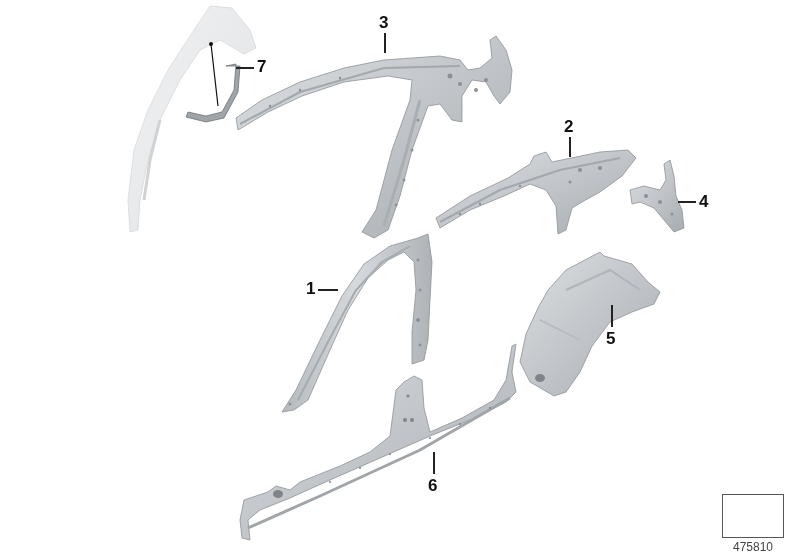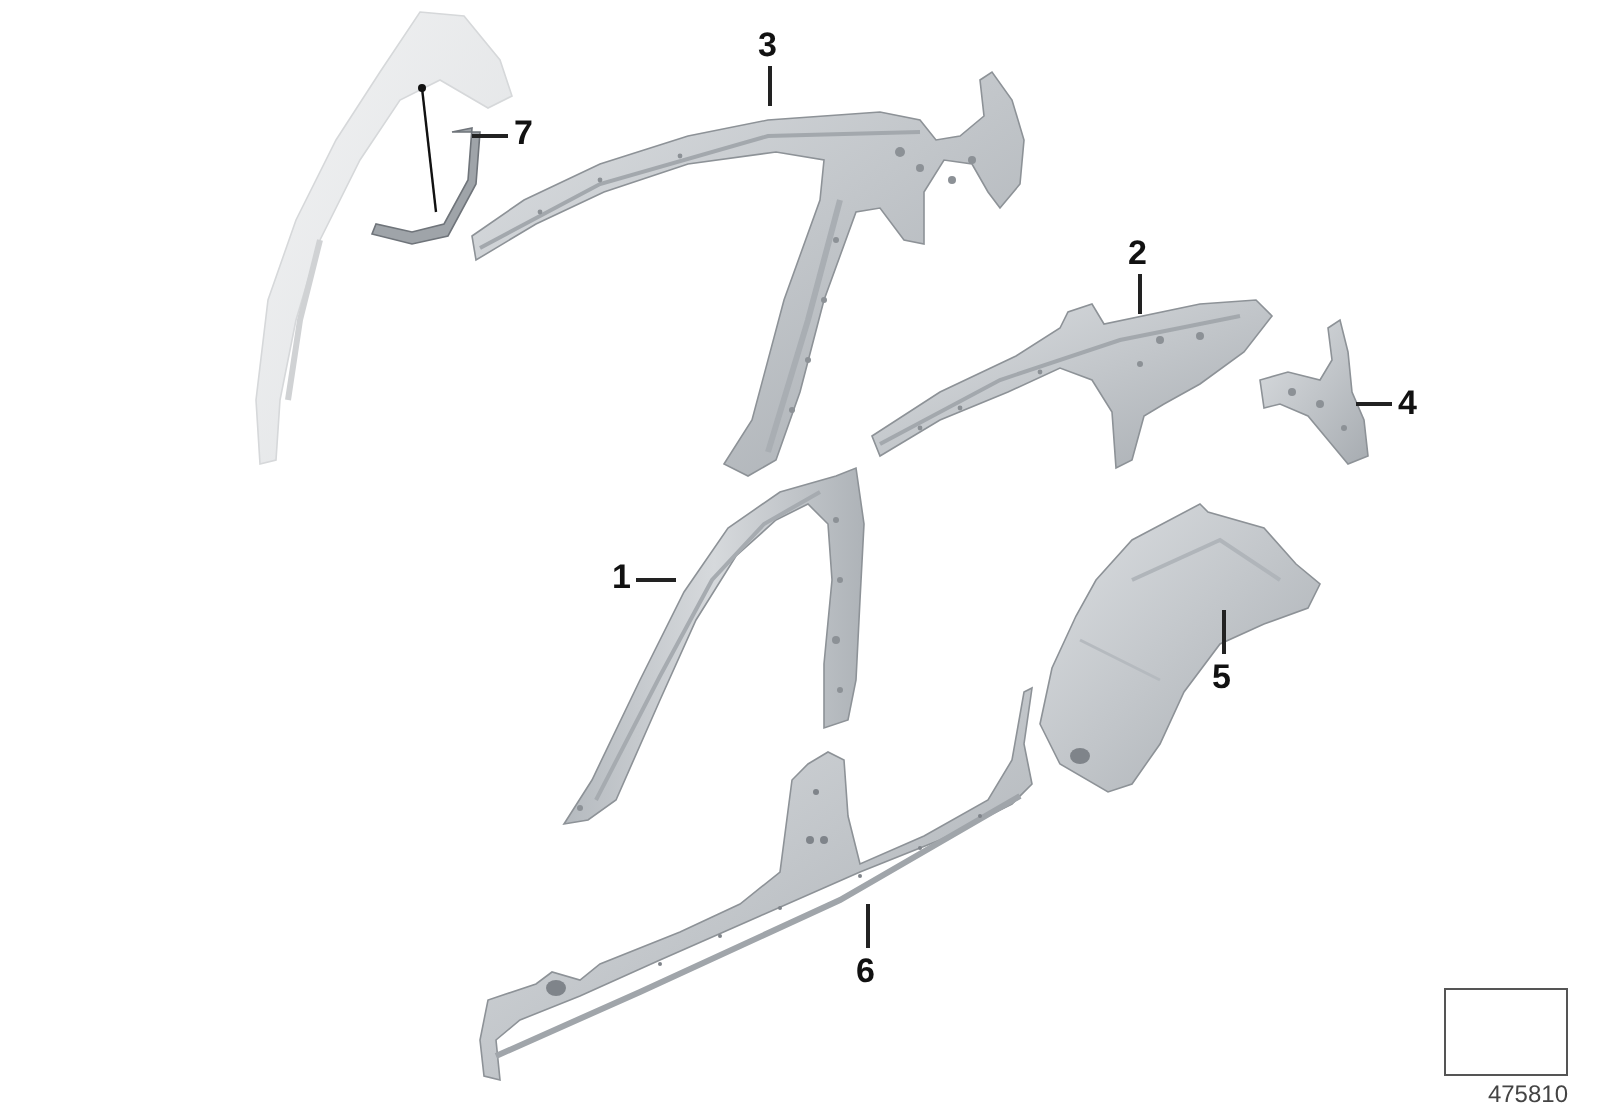--- a/index.html
+++ b/index.html
@@ -1,21 +1,21 @@
 <!DOCTYPE html>
 <html><head>
 <meta charset="utf-8">
 <style>
   html, body { margin:0; padding:0; background:#ffffff; }
   body { width:800px; height:560px; position:relative; overflow:hidden; font-family:"Liberation Sans", sans-serif; }
   #diagram { position:absolute; left:0; top:0; width:800px; height:560px; }
   .callout { position:absolute; font-family:"Liberation Sans", sans-serif; font-weight:bold; font-size:17px; color:#111; line-height:1; }
   .lead { position:absolute; background:#222; }
   .ref-box { position:absolute; left:722px; top:494px; width:60px; height:42px; border:1px solid #555; background:#fff; }
-  .ref-num { position:absolute; left:722px; top:540px; width:62px; text-align:right; font-size:12px; color:#444; font-family:"Liberation Sans", sans-serif; }
+  .ref-num { position:absolute; left:722px; top:540px; width:62px; text-align:center; font-size:12px; color:#444; font-family:"Liberation Sans", sans-serif; }
 </style>
 </head>
 <body>
 
 <svg id="diagram" viewBox="0 0 800 560" xmlns="http://www.w3.org/2000/svg">
   <defs>
     <linearGradient id="metal" x1="0" y1="0" x2="1" y2="1">
       <stop offset="0" stop-color="#dcdfe2"></stop>
       <stop offset="0.5" stop-color="#c2c6ca"></stop>
       <stop offset="1" stop-color="#a7acb1"></stop>

